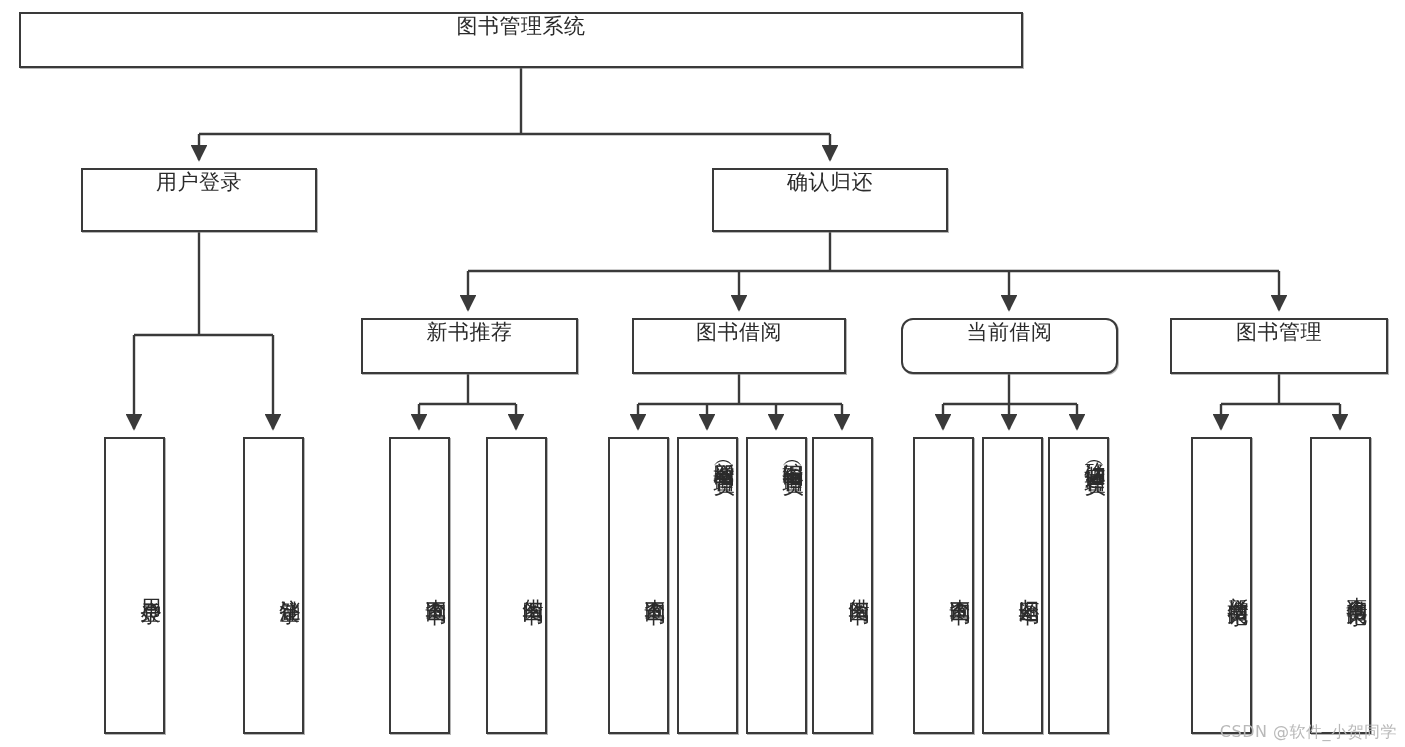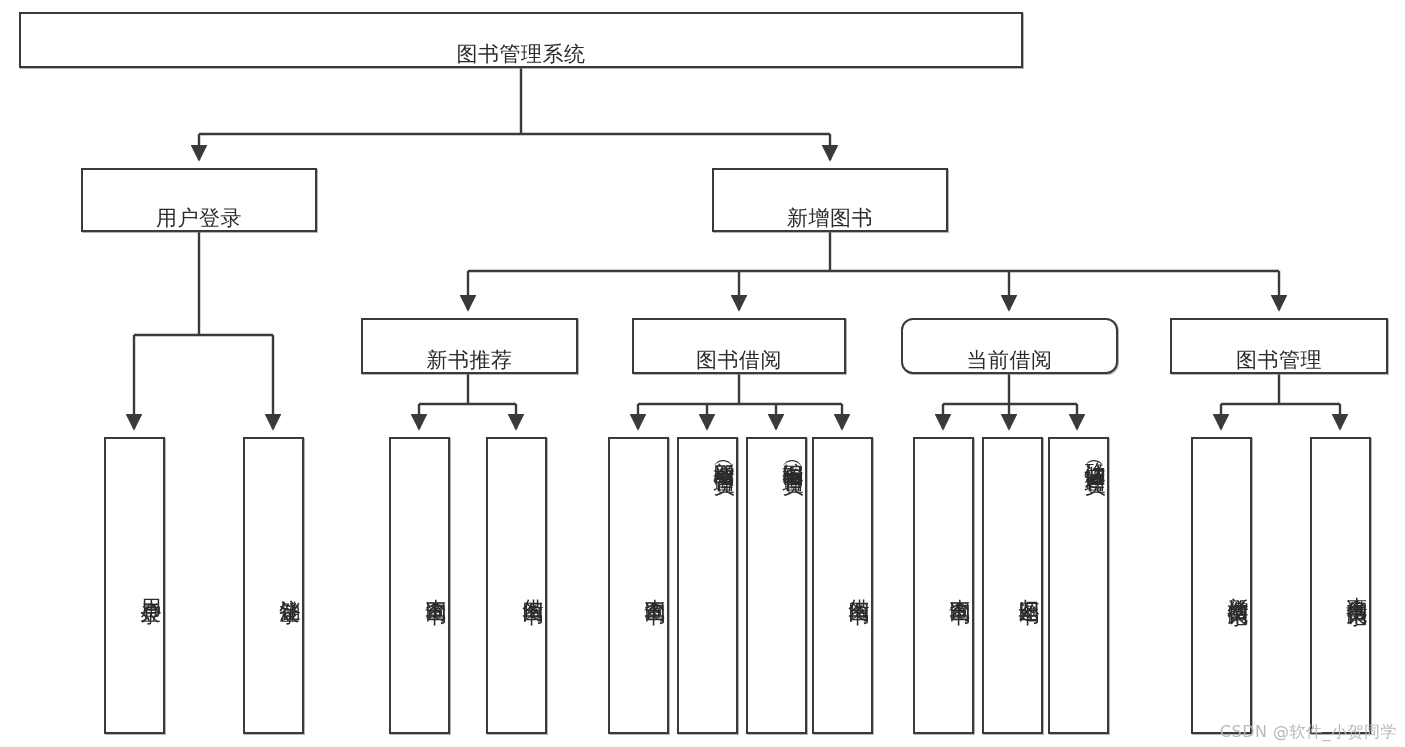--- a/index.html
+++ b/index.html
@@ -1,20 +1,20 @@
 <!DOCTYPE html>
 <html><head>
 <meta charset="utf-8">
 <style>
   html,body{margin:0;padding:0;background:#ffffff;}
   body{width:1405px;height:747px;font-family:"DejaVu Sans","Liberation Sans",sans-serif;}
   #stage{position:relative;width:1405px;height:747px;overflow:hidden;background:#fff;}
   svg.edges{position:absolute;left:0;top:0;width:1405px;height:747px;pointer-events:none;}
   .node{position:absolute;box-sizing:border-box;background:#ffffff;border:2px solid #3a3a3a;
-        box-shadow:1px 1px 0 0 rgba(120,120,120,.55);display:flex;align-items:flex-end;justify-content:center;}
+        box-shadow:1px 1px 0 0 rgba(120,120,120,.55);display:flex;align-items:flex-start;justify-content:center;}
   .node .lbl{color:#2b2b2b;font-size:21px;line-height:1.15;letter-spacing:.5px;white-space:nowrap;}
   .node.vert{align-items:flex-start;padding-top:6px;}
   .node.vert .lbl{writing-mode:vertical-rl;text-orientation:upright;font-size:21px;line-height:1.22;
                   letter-spacing:2px;white-space:normal;text-align:center;width:100%;}
   .node.vert.mid{align-items:center;padding-top:0;}
   #watermark{position:absolute;right:8px;bottom:4px;font-size:16px;color:#b9b9b9;
              letter-spacing:.5px;white-space:nowrap;margin-left:48px;}
 </style>
 </head>
 <body>
@@ -72,21 +72,21 @@
   </svg>
 
   <div class="node" style="left:19px;top:12px;width:1004px;height:56px;">
     <span class="lbl">图书管理系统</span>
   </div>
 
   <div class="node" style="left:81px;top:168px;width:236px;height:64px;">
     <span class="lbl">用户登录</span>
   </div>
   <div class="node" style="left:712px;top:168px;width:236px;height:64px;">
-    <span class="lbl">新增图书</span>
+    <span class="lbl">确认归还</span>
   </div>
 
   <div class="node" style="left:632px;top:318px;width:214px;height:56px;">
     <span class="lbl">图书借阅</span>
   </div>
   <div class="node" style="left:361px;top:318px;width:217px;height:56px;">
     <span class="lbl">新书推荐</span>
   </div>
   <div class="node" style="left:901px;top:318px;width:217px;height:56px;border-radius:12px;">
     <span class="lbl">当前借阅</span>

